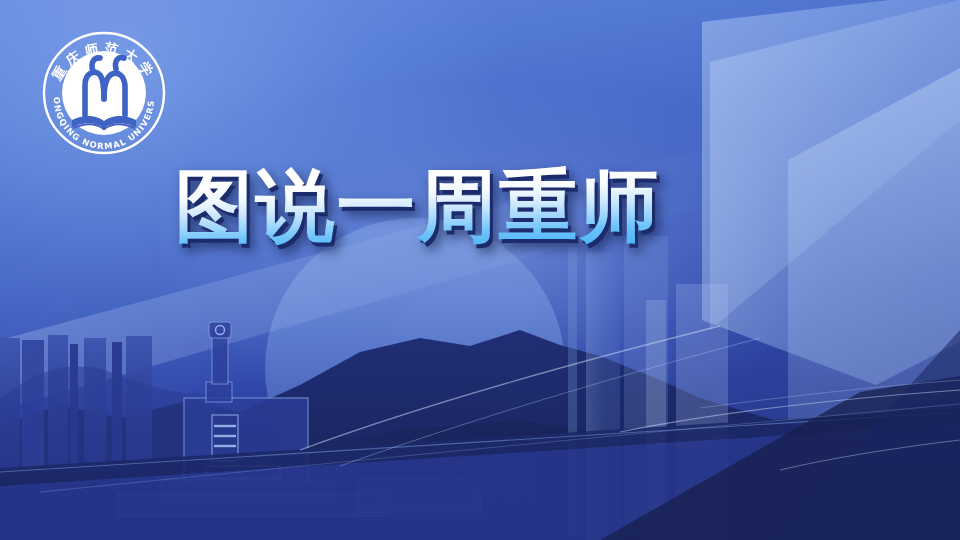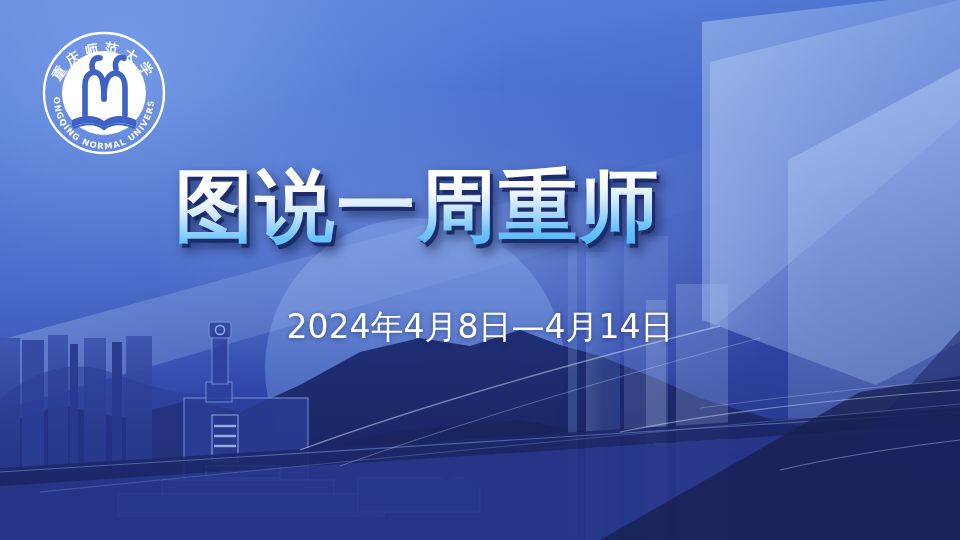--- a/index.html
+++ b/index.html
@@ -242,17 +242,14 @@
         <line x1="72" y1="94" x2="72" y2="103" stroke="#3f63c4" stroke-width="2.4"></line>
       </g>
     </svg>
   </div>
 
   <div class="title-wrap">
     <span class="title-shadow">图说一周重师</span>
     <span class="title">图说一周重师</span>
   </div>
 
-  <div class="date-wrap">
-    <span class="date">2024年4月8日—4月14日</span>
-  </div>
 
 </div>
 
 </body></html>

